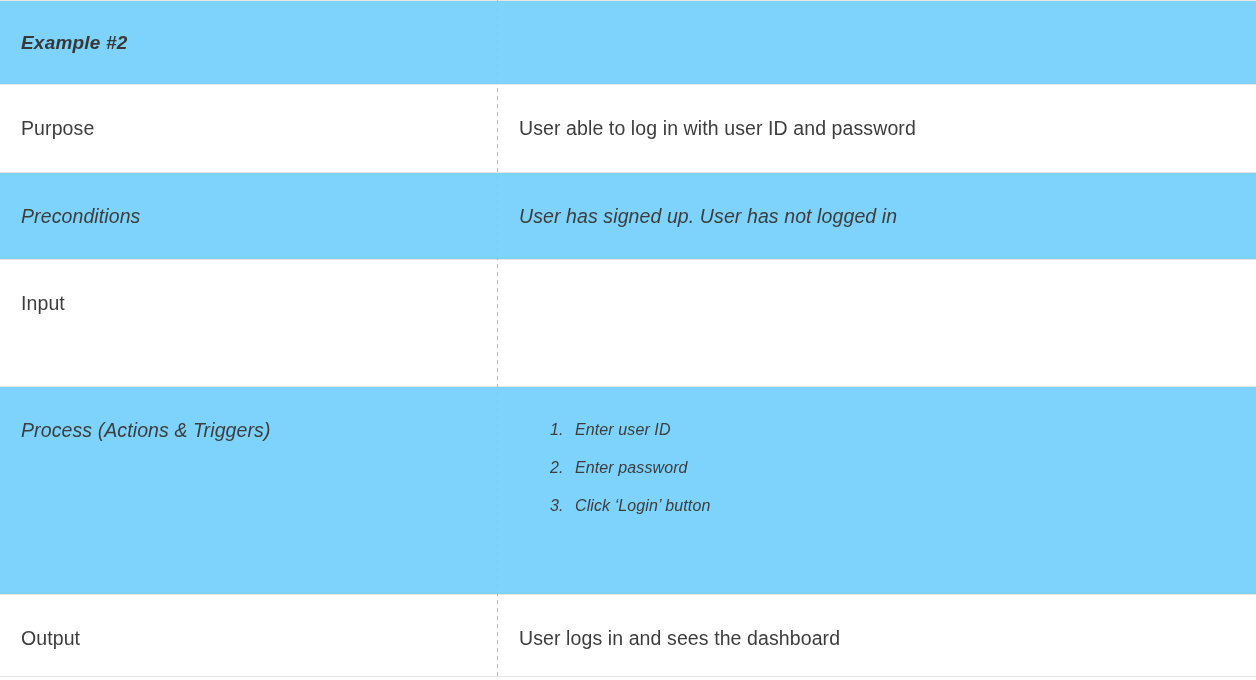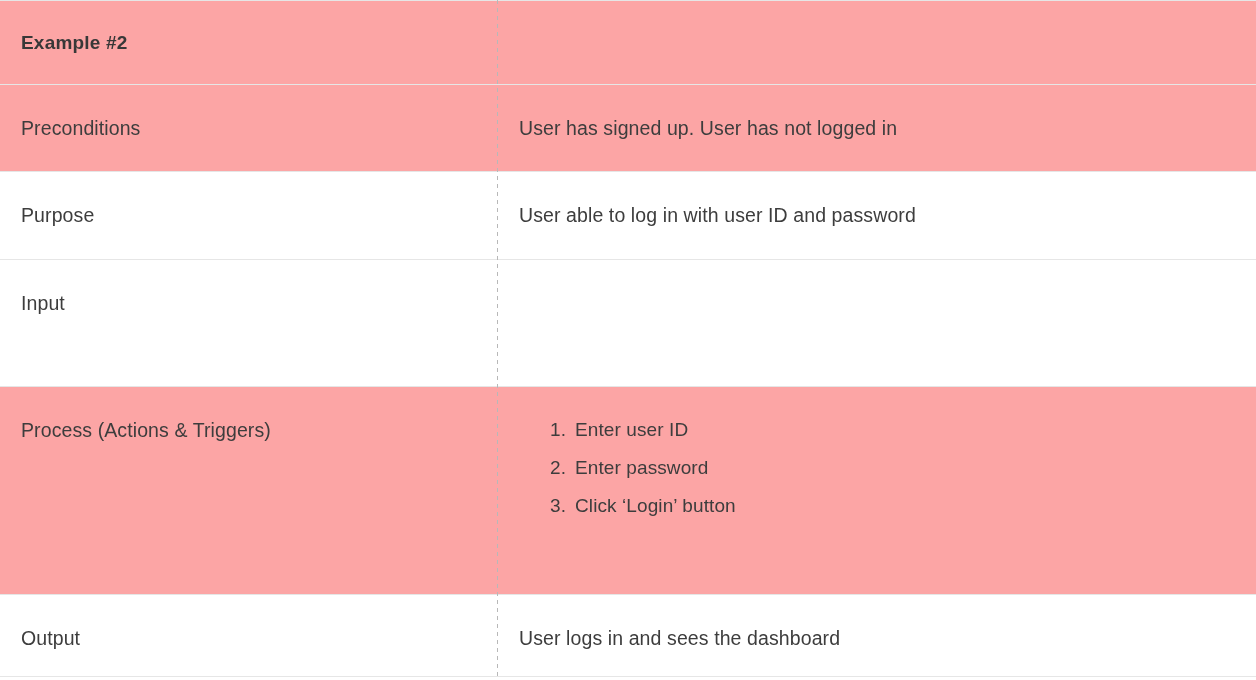--- a/index.html
+++ b/index.html
@@ -23,21 +23,21 @@
   }
 
   
   .row {
     position: relative;
     display: flex;
     box-sizing: border-box;
     border-top: 1px solid #e6e6e6;
     width: 1256px;
   }
-  .row.shaded { background: #fca5a5; }
+  .row.shaded { background: #7dd3fc; font-style: italic; }
   .row.plain  { background: #ffffff; }
 
   .row.r-header { height: 84px; }
   .row.r-purpose { height: 88px; }
   .row.r-preconditions { height: 87px; }
   .row.r-input { height: 127px; flex-direction: column; }
   .row.r-process { height: 208px; }
   .row.r-output { height: 82px; }
 
   
@@ -88,21 +88,21 @@
 
   
   .proc-list {
     margin: 0;
     padding: 31px 0 0 0;
     list-style: none;
     counter-reset: stepnum;
   }
   .proc-list li {
     position: relative;
-    font-size: 19px;
+    font-size: 16px;
     line-height: 24px;
     color: #3d3d3d;
     letter-spacing: 0.1px;
     padding-left: 56px;
     counter-increment: stepnum;
   }
   .proc-list li + li { margin-top: 14px; }
   .proc-list li::before {
     content: counter(stepnum) ".";
     position: absolute;
@@ -144,35 +144,35 @@
 
   <div class="row shaded r-header">
     <div class="cell-label">
       <span class="label-text">Example #2</span>
     </div>
     <div class="cell-value">
       <span class="value-text"></span>
     </div>
   </div>
 
+  <div class="row plain r-purpose">
+    <div class="cell-label">
+      <span class="label-text">Purpose</span>
+    </div>
+    <div class="cell-value">
+      <span class="value-text">User able to log in with user ID and password</span>
+    </div>
+  </div>
+
   <div class="row shaded r-preconditions">
     <div class="cell-label">
       <span class="label-text">Preconditions</span>
     </div>
     <div class="cell-value">
       <span class="value-text">User has signed up. User has not logged in</span>
-    </div>
-  </div>
-
-  <div class="row plain r-purpose">
-    <div class="cell-label">
-      <span class="label-text">Purpose</span>
-    </div>
-    <div class="cell-value">
-      <span class="value-text">User able to log in with user ID and password</span>
     </div>
   </div>
 
   <div class="row plain r-input">
     <div class="cell-label">
       <span class="label-text">Input</span>
     </div>
   </div>
 
   <div class="row shaded r-process">

